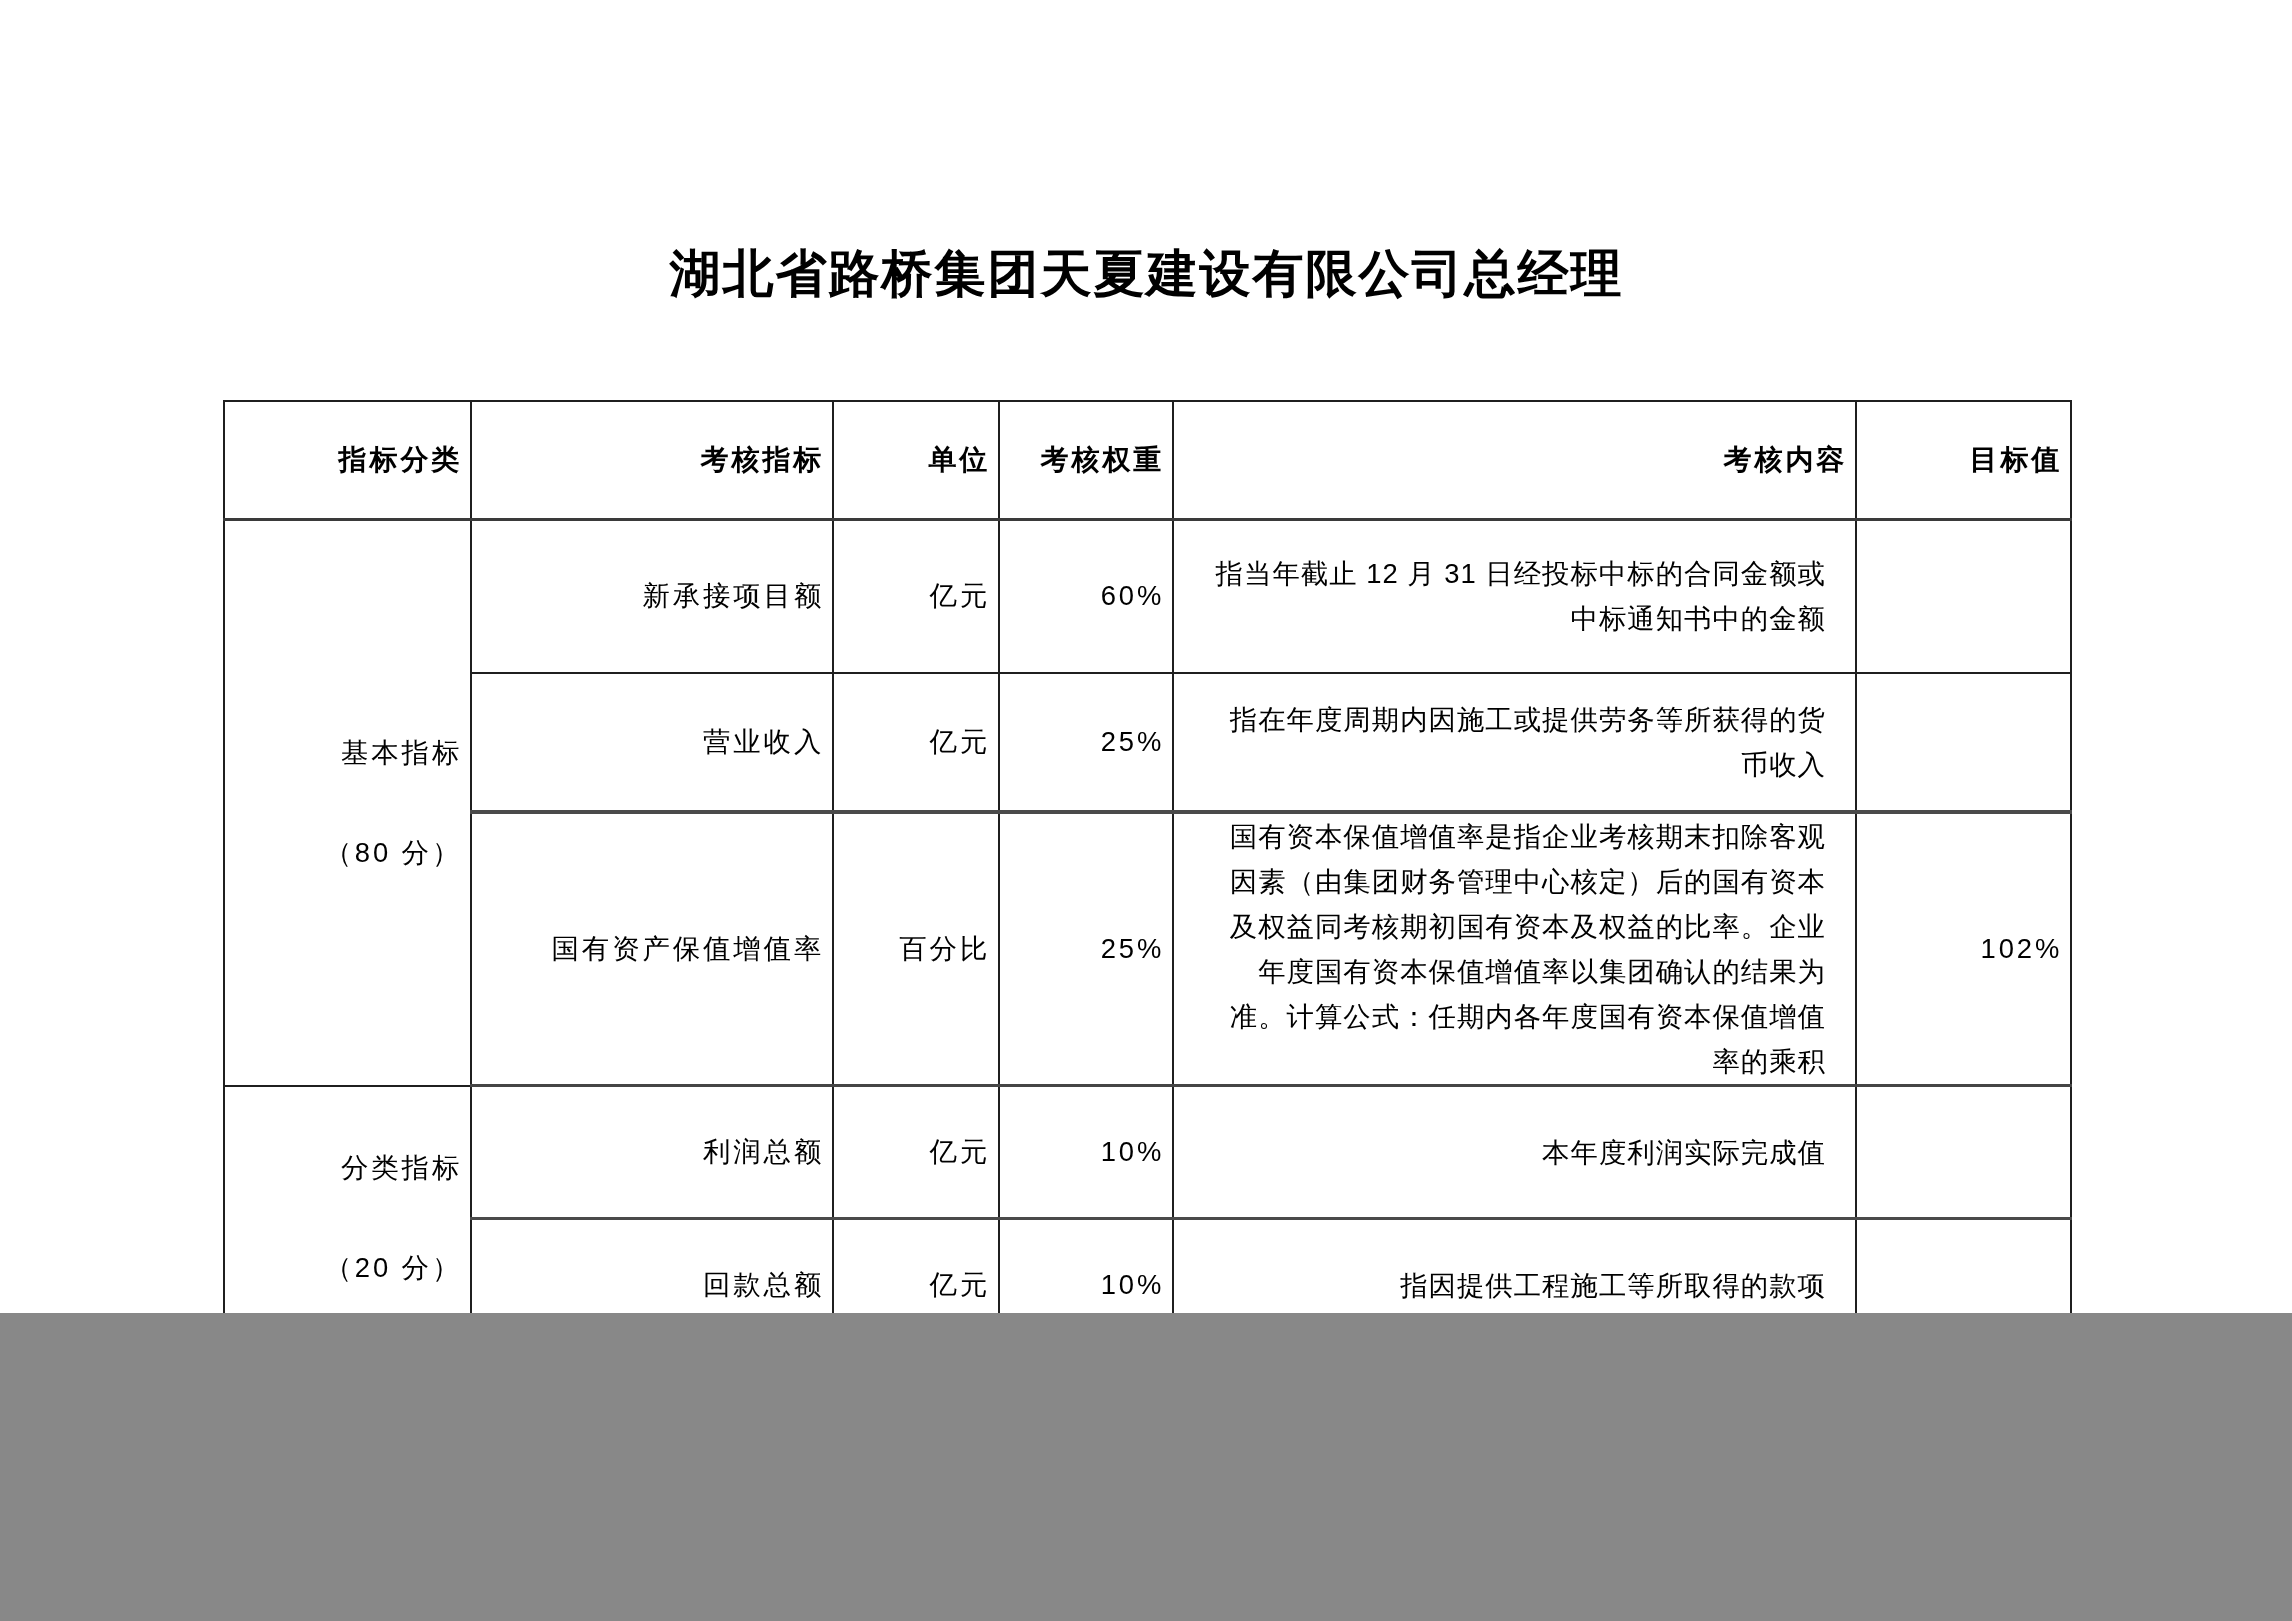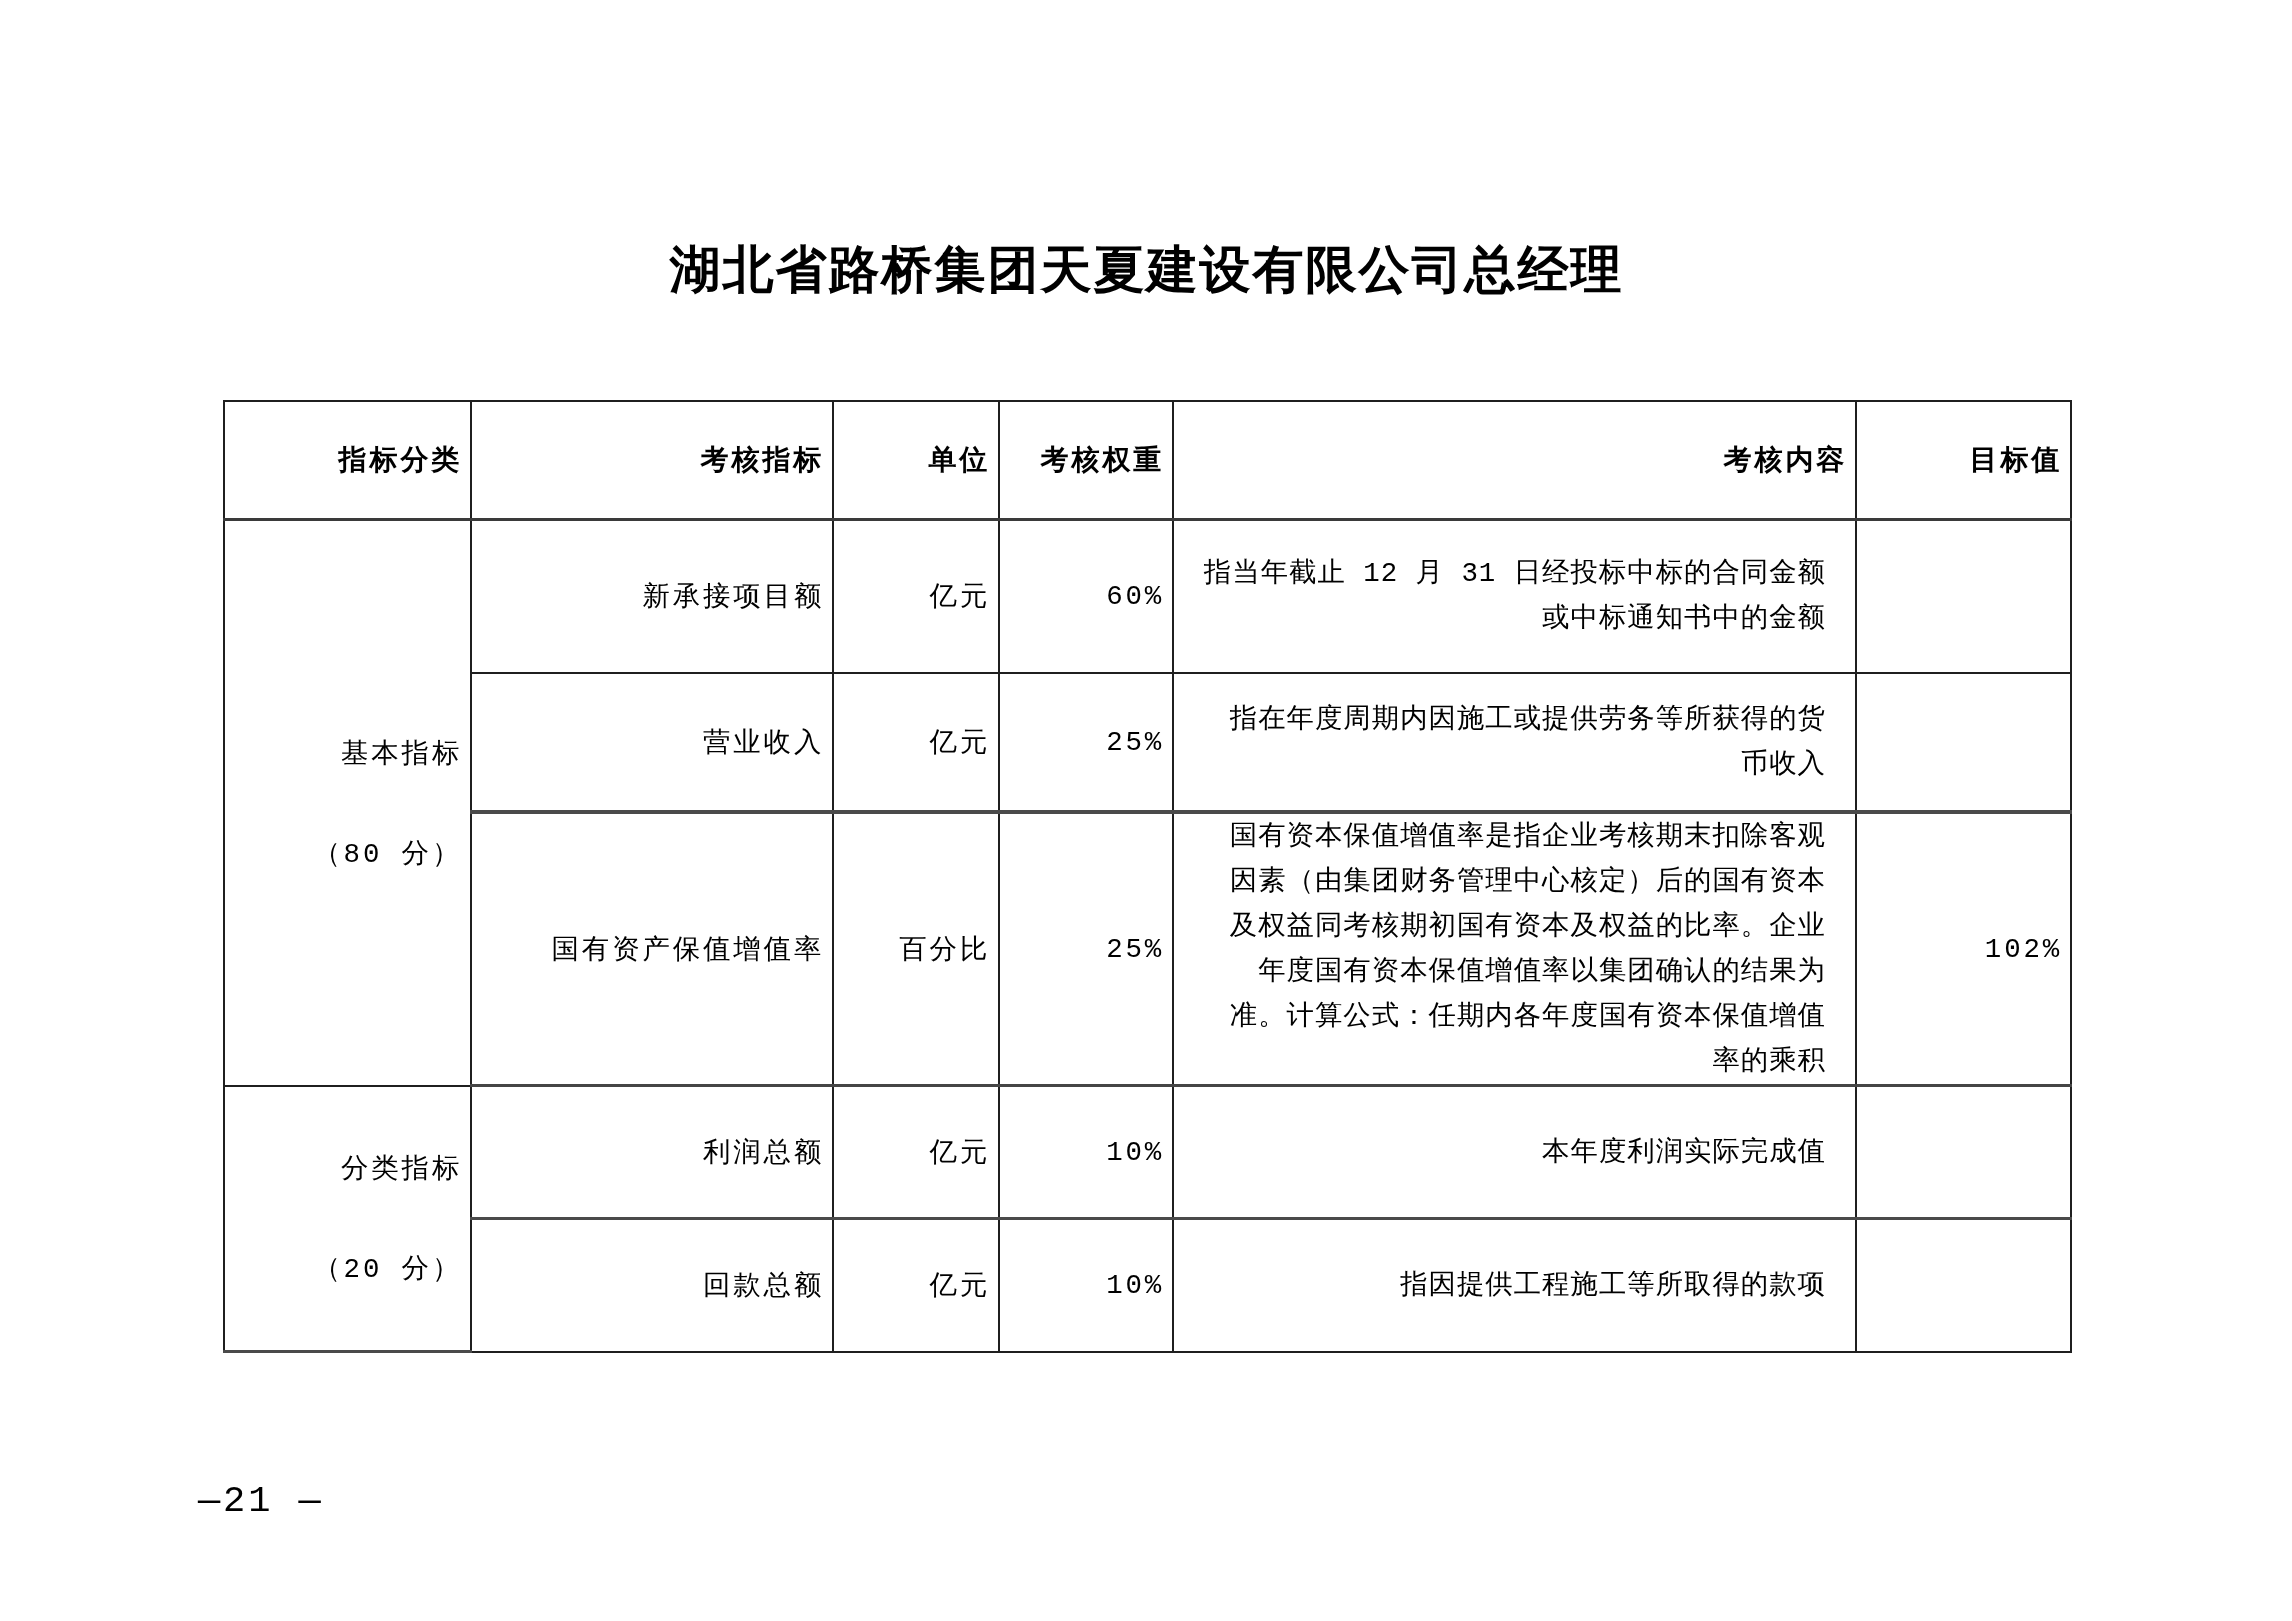--- a/index.html
+++ b/index.html
@@ -1,21 +1,21 @@
 <!DOCTYPE html>
 <html><head>
 <meta charset="utf-8">
 <style>
   html, body { margin: 0; padding: 0; background: #888; }
   .page {
     position: relative;
     width: 2293px;
-    height: 1621px;
+    height: 1313px;
     background: #ffffff;
-    font-family: Liberation Mono, monospace;
+    font-family: Liberation Sans, sans-serif;
     color: #000000;
     overflow: hidden;
   }
   .title-block {
     position: absolute;
     top: 233px;
     left: 0;
     width: 100%;
     text-align: center;
     font-size: 51px;

